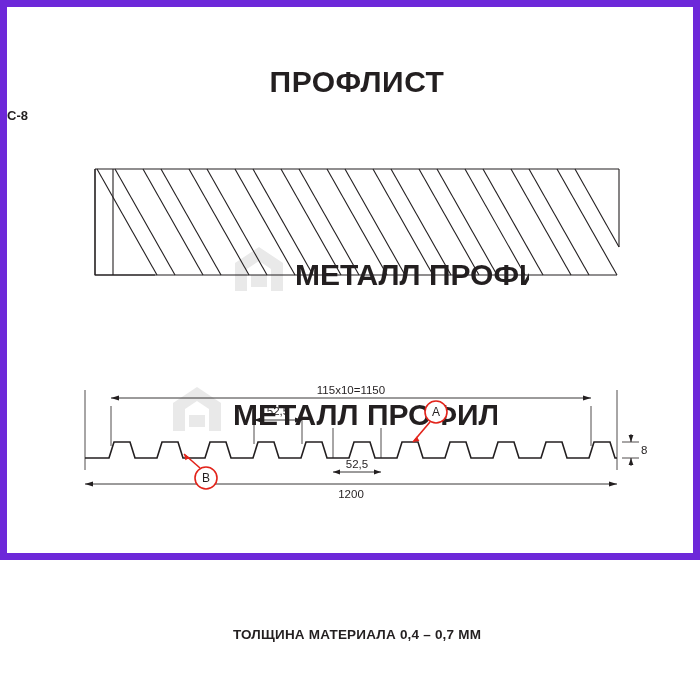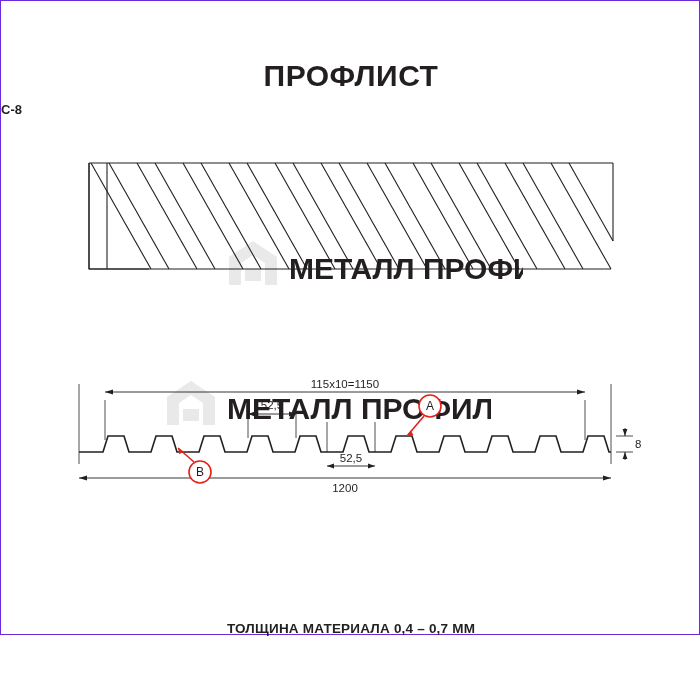--- a/index.html
+++ b/index.html
@@ -10,23 +10,23 @@
     width: 700px;
     height: 700px;
     background: #ffffff;
     font-family: "Liberation Sans", sans-serif;
     color: #231f20;
     overflow: hidden;
   }
   .page {
     position: relative;
     width: 700px;
-    height: 635px;
+    height: 560px;
     box-sizing: border-box;
-    border: 1px solid #6d28d9;
+    border: 7px solid #6d28d9;
   }
   .title {
     position: absolute;
     top: 58px;
     left: 0;
     width: 700px;
     text-align: center;
     font-size: 30px;
     font-weight: bold;
     letter-spacing: 0.5px;

